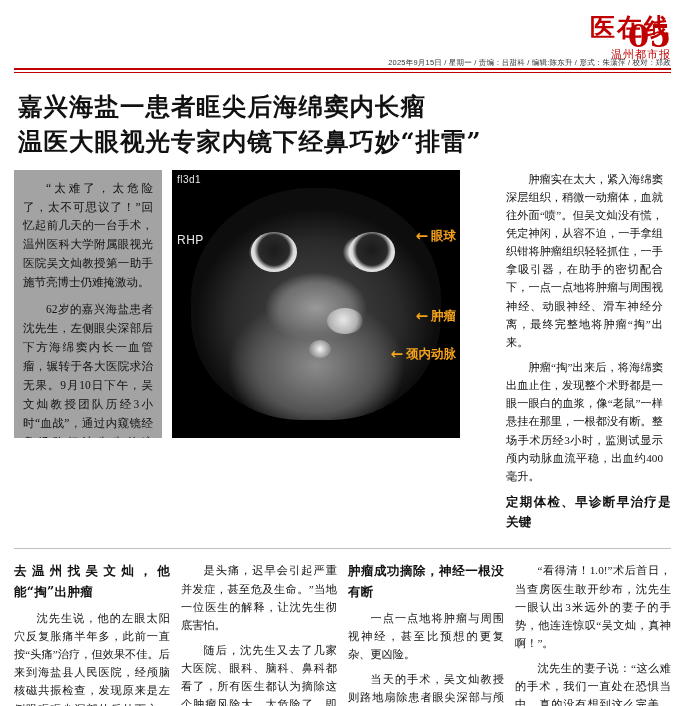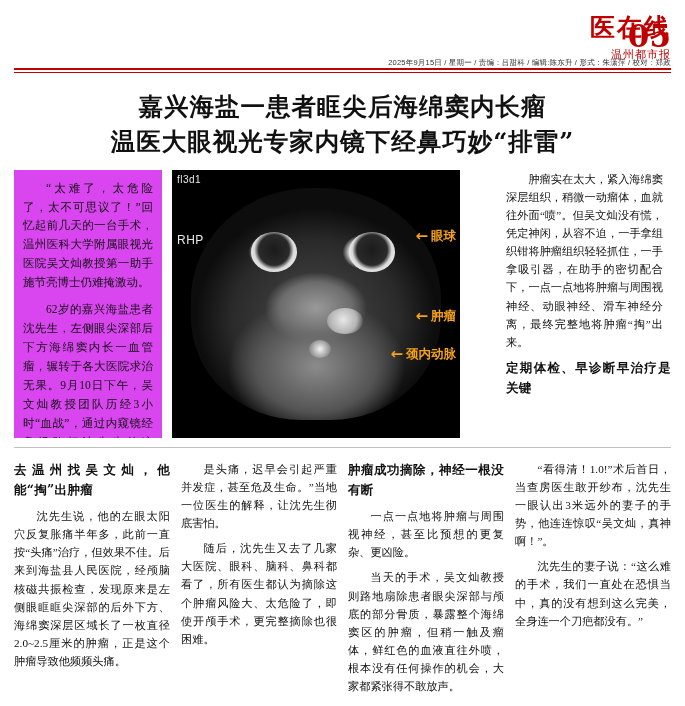--- a/index.html
+++ b/index.html
@@ -68,21 +68,20 @@
     margin: 6px 14px 0 14px;
     border-top: 2px solid #c00000;
   }
   .rule-thin {
     margin: 2px 14px 0 14px;
     border-top: 1px solid #c00000;
   }
 
   
   .headline {
-    text-align: center;
     margin: 16px 18px 6px 18px;
     font-family: "DejaVu Serif", serif;
     font-weight: bold;
     font-size: 24.5px;
     line-height: 1.45;
     letter-spacing: 1px;
     color: #111;
   }
   .headline div { white-space: nowrap; }
 
@@ -94,21 +93,21 @@
   .top-row {
     display: flex;
     gap: 10px;
     align-items: flex-start;
   }
   .col-lead {
     width: 148px;
     flex: 0 0 148px;
   }
   .lead-box {
-    background: #d946ef;
+    background: #a3a3a3;
     padding: 9px 9px;
     box-sizing: border-box;
     font-size: 11.5px;
     line-height: 1.65;
     text-align: justify;
     color: #111;
     height: 268px;
     overflow: hidden;
   }
   .lead-box p { margin: 0 0 8px 0; text-indent: 2em; }
@@ -280,20 +279,21 @@
           </div>
           <div class="callout co-artery">
             <span class="arrow">←</span>
             <span>颈内动脉</span>
           </div>
         </div>
       </div>
 
       <div class="col-right">
         <p>肿瘤实在太大，紧入海绵窦深层组织，稍微一动瘤体，血就往外面“喷”。但吴文灿没有慌，凭定神闲，从容不迫，一手拿组织钳将肿瘤组织轻轻抓住，一手拿吸引器，在助手的密切配合下，一点一点地将肿瘤与周围视神经、动眼神经、滑车神经分离，最终完整地将肿瘤“掏”出来。</p>
+        <p>肿瘤“掏”出来后，将海绵窦出血止住，发现整个术野都是一眼一眼白的血浆，像“老鼠”一样悬挂在那里，一根都没有断。整场手术历经3小时，监测试显示颅内动脉血流平稳，出血约400毫升。</p>
         <div class="sub-head">定期体检、早诊断早治疗是关键</div>
       </div>
     </div>
 
     <div class="divider-h"></div>
 
     <div class="lower">
 
       <div class="lcol">
         <div class="sub-head">去温州找吴文灿，他能“掏”出肿瘤</div>

